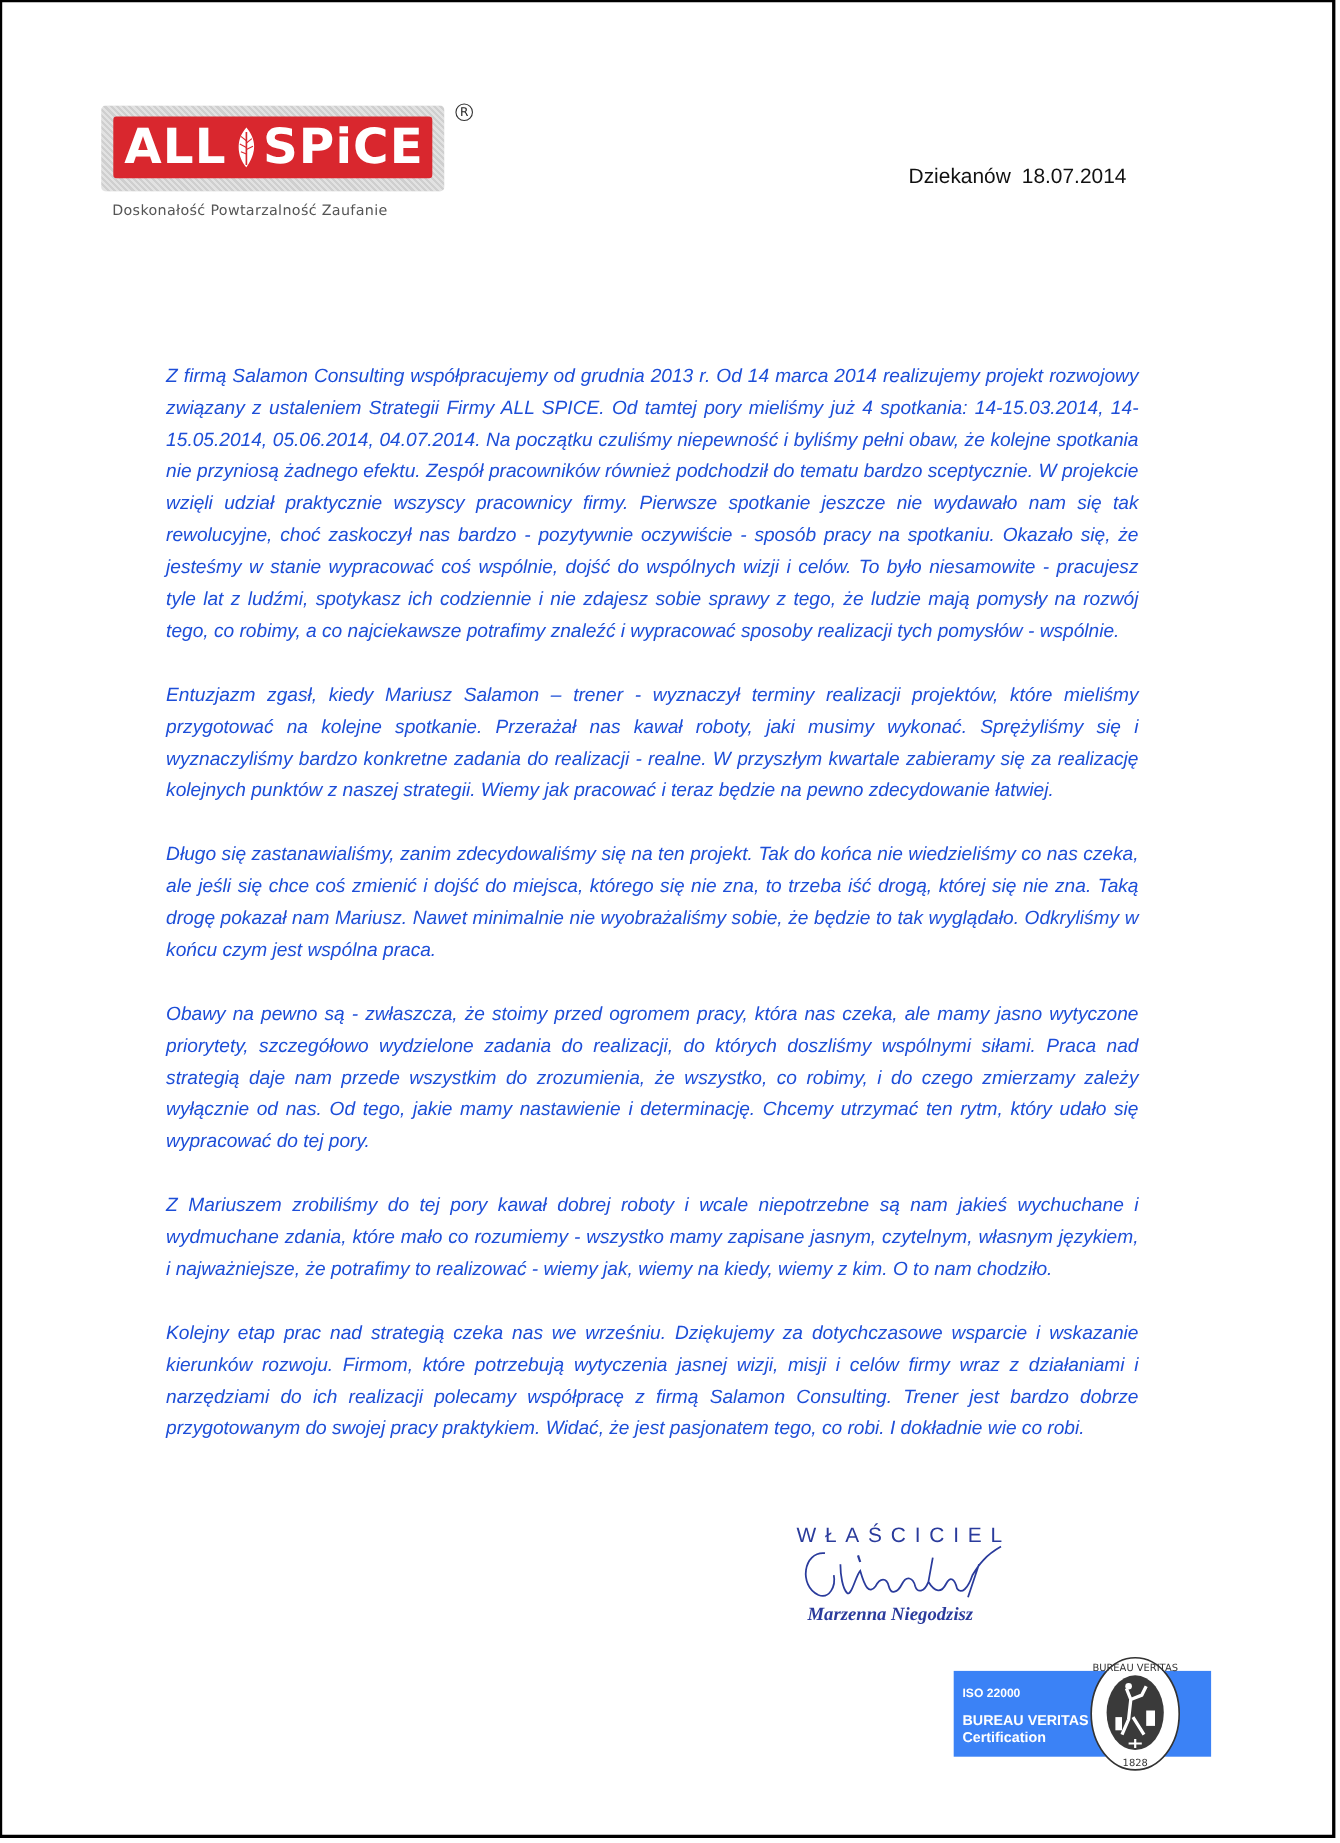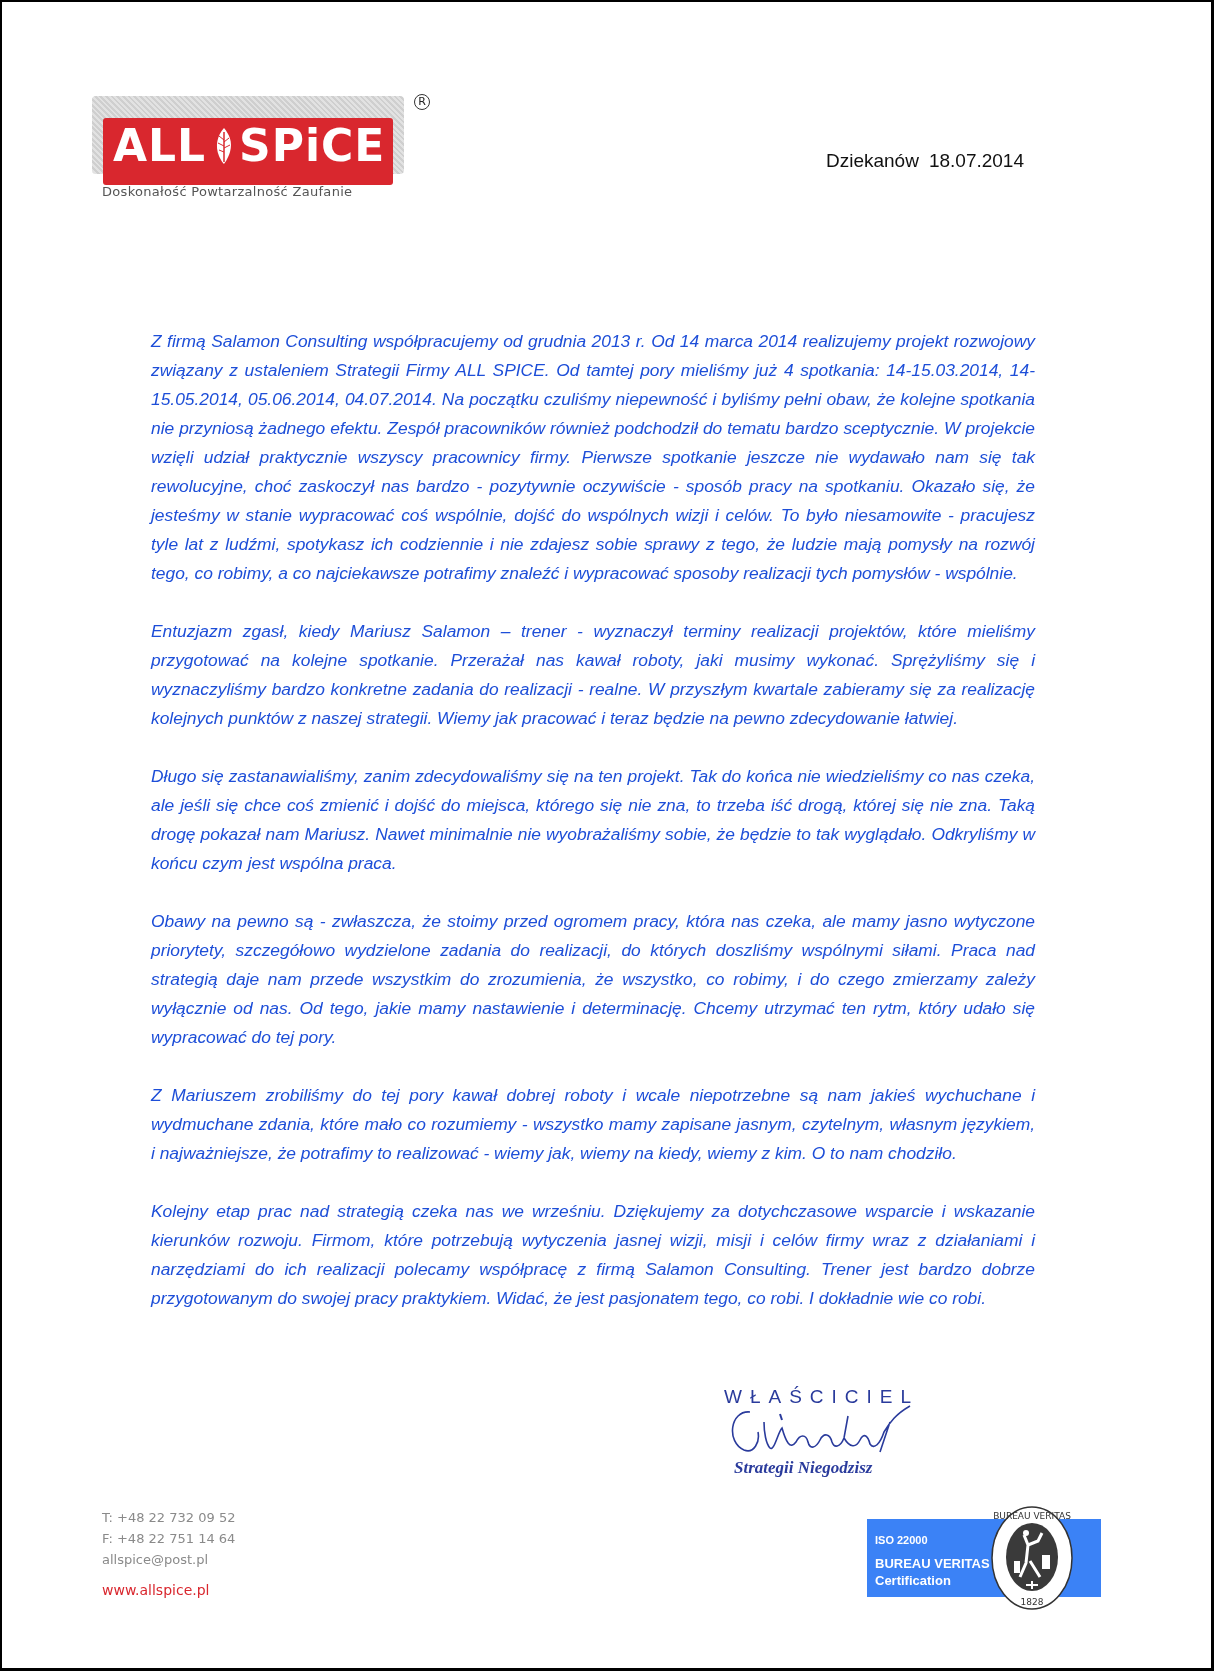--- a/index.html
+++ b/index.html
@@ -14,21 +14,21 @@
     
     .logo-wrap { position: absolute; left: 90px; top: 94px; }
     .logo-frame {
       width: 312px; height: 78px;
       background: #d6d6d6;
       background-image: repeating-linear-gradient(45deg, #cfcfcf 0 2px, #e2e2e2 2px 4px);
       border-radius: 4px;
       position: relative;
     }
     .logo-red {
-      position: absolute; left: 11px; top: 22px; width: 290px; height: 67px;
+      position: absolute; left: 11px; top: 10px; width: 290px; height: 56px;
       background: #d9272e; border-radius: 3px;
       display: flex; align-items: center;
     }
     .logo-text {
       font-family: "DejaVu Sans", sans-serif; font-weight: bold; color: #fff;
       font-size: 44px; letter-spacing: 1px; line-height: 56px;
       white-space: nowrap;
     }
     .logo-all { position: absolute; left: 10px; top: 0; }
     .logo-spice { position: absolute; left: 136px; top: 0; }
@@ -140,29 +140,23 @@
     <p>Z Mariuszem zrobiliśmy do tej pory kawał dobrej roboty i wcale niepotrzebne są nam jakieś wychuchane i wydmuchane zdania, które mało co rozumiemy - wszystko mamy zapisane jasnym, czytelnym, własnym  językiem, i najważniejsze, że potrafimy to realizować - wiemy jak, wiemy na kiedy, wiemy z kim. O to nam chodziło.</p>
     <p class="last">Kolejny etap prac nad strategią czeka nas we wrześniu. Dziękujemy za dotychczasowe wsparcie i wskazanie kierunków rozwoju. Firmom, które potrzebują wytyczenia jasnej wizji, misji i celów firmy wraz z działaniami i narzędziami do ich realizacji polecamy współpracę z firmą Salamon Consulting. Trener jest bardzo dobrze przygotowanym do swojej pracy praktykiem. Widać, że jest pasjonatem tego, co robi. I dokładnie wie co robi.</p>
   </div>
 
   <div class="signature">
     <div class="sig-title">WŁAŚCICIEL</div>
     <svg class="sig-scrawl" viewBox="0 0 200 70">
       <path d="M30 20 C10 18, 6 50, 24 58 C34 62, 40 50, 38 40 M44 30 C44 40, 46 52, 50 56 C54 60, 58 40, 62 36 C66 50, 70 58, 76 50 C80 42, 86 42, 88 50 C90 58, 96 56, 100 48 C104 40, 110 42, 112 50 C114 56, 120 56, 124 46 L128 24 M124 46 C130 56, 136 56, 140 48 C144 40, 148 44, 150 52 C154 58, 160 52, 164 40 C170 30, 176 22, 190 14 M170 30 L160 60" stroke="#2a3b9c" stroke-width="1.6" fill="none"></path>
       <path d="M60 22 L62 28" stroke="#2a3b9c" stroke-width="2"></path>
     </svg>
-    <div class="sig-name">Strategii Niegodzisz</div>
+    <div class="sig-name">Marzenna Niegodzisz</div>
   </div>
 
-  <div class="footer-contact">
-    <div>T: +48 22 732 09 52</div>
-    <div>F: +48 22 751 14 64</div>
-    <div>allspice@post.pl</div>
-    <span class="web">www.allspice.pl</span>
-  </div>
 
 
   <div class="cert">
     <div class="cert-text">
       <span class="iso">ISO 22000</span>
       <span class="bv">BUREAU VERITAS</span>
       <span class="c">Certification</span>
     </div>
   </div>
   <svg class="bv-seal" viewBox="0 0 84 106">

